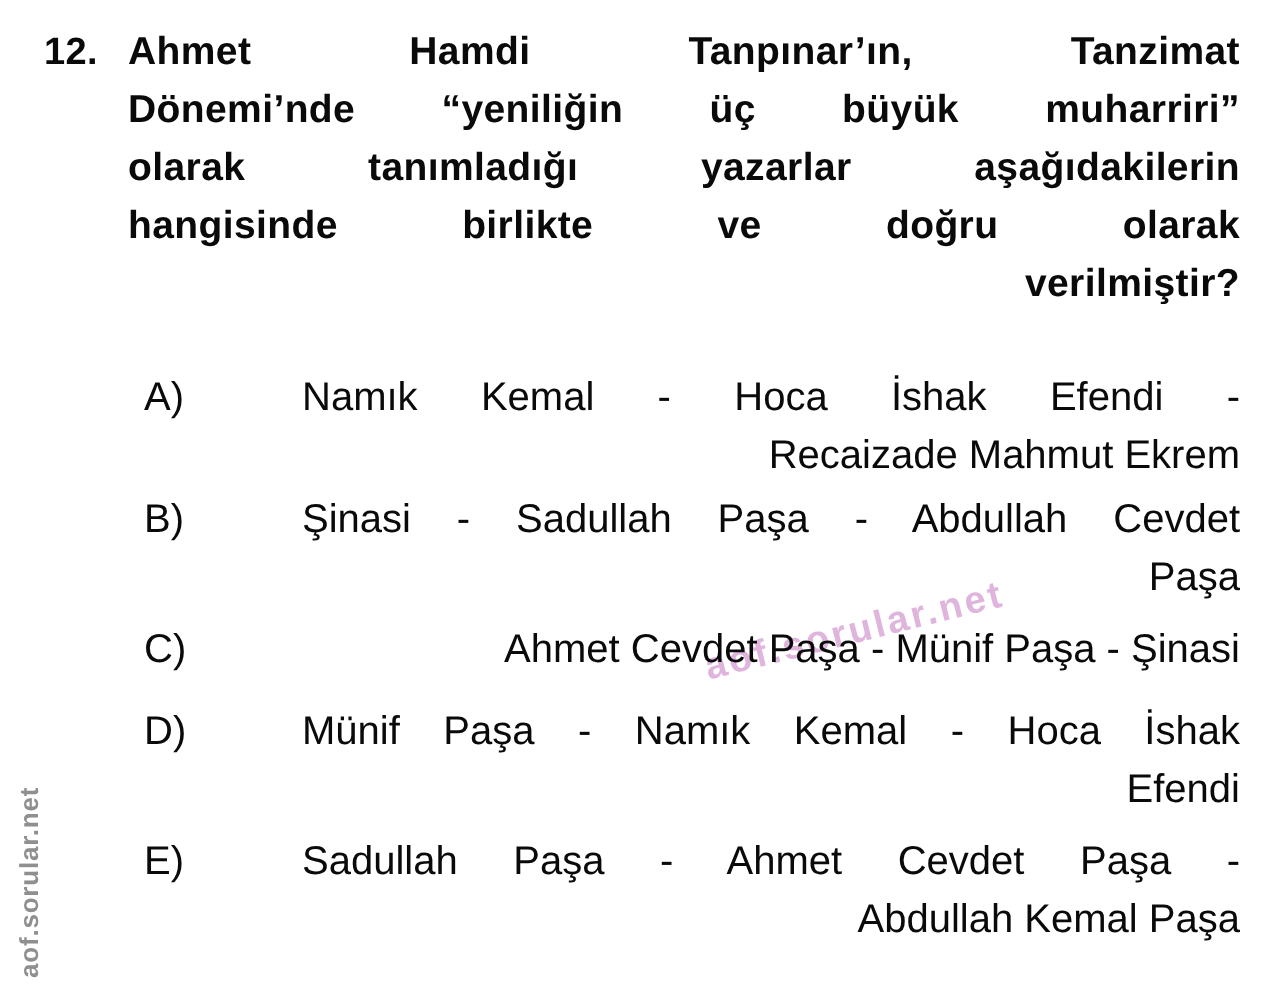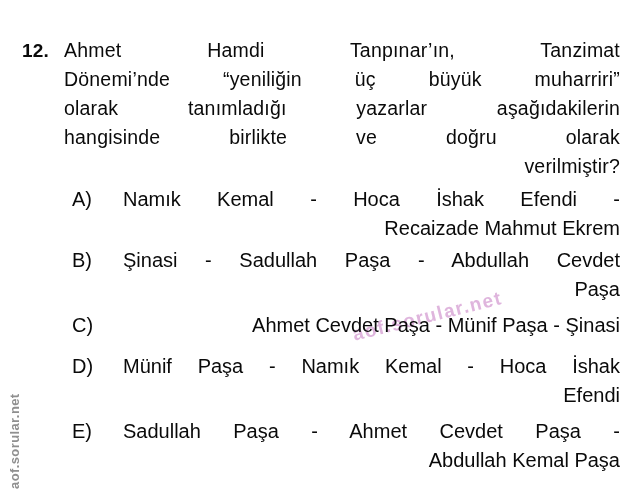--- a/index.html
+++ b/index.html
@@ -12,35 +12,35 @@
   }
   .page {
     position: relative;
     width: 643px; height: 498px;
     background: #ffffff;
   }
 
   
   .question-row {
     position: absolute;
-    left: 22px; top: 36px;
+    left: 22px; top: 12px;
     width: 598px;
     display: flex;
   }
   .q-number {
     width: 42px;
     flex: 0 0 42px;
     font-size: 19px;
     font-weight: 700;
     line-height: 29px;
     letter-spacing: 0.2px;
   }
   .q-text {
     flex: 1;
-    font-weight: 400;
+    font-weight: 700;
     letter-spacing: 0.2px;
   }
   .line {
     font-size: 19.5px;
     line-height: 29px;
     text-align: justify;
     white-space: normal;
   }
   .line:not(:last-child) { text-align-last: justify; }
   .line:last-child { text-align: right; }
@@ -59,20 +59,21 @@
   .option:nth-child(4) { margin-bottom: 7px; }
   .opt-letter {
     flex: 0 0 51px;
     width: 51px;
     font-size: 20px;
     line-height: 29px;
   }
   .opt-text {
     flex: 1;
     width: 497px;
+    margin-left: 28px;
   }
   .opt-text .line { font-size: 20px; line-height: 29px; }
 
   
   .watermark {
     position: absolute;
     left: 353px; top: 324px;
     z-index: 1;
     transform: rotate(-14deg);
     transform-origin: left center;

